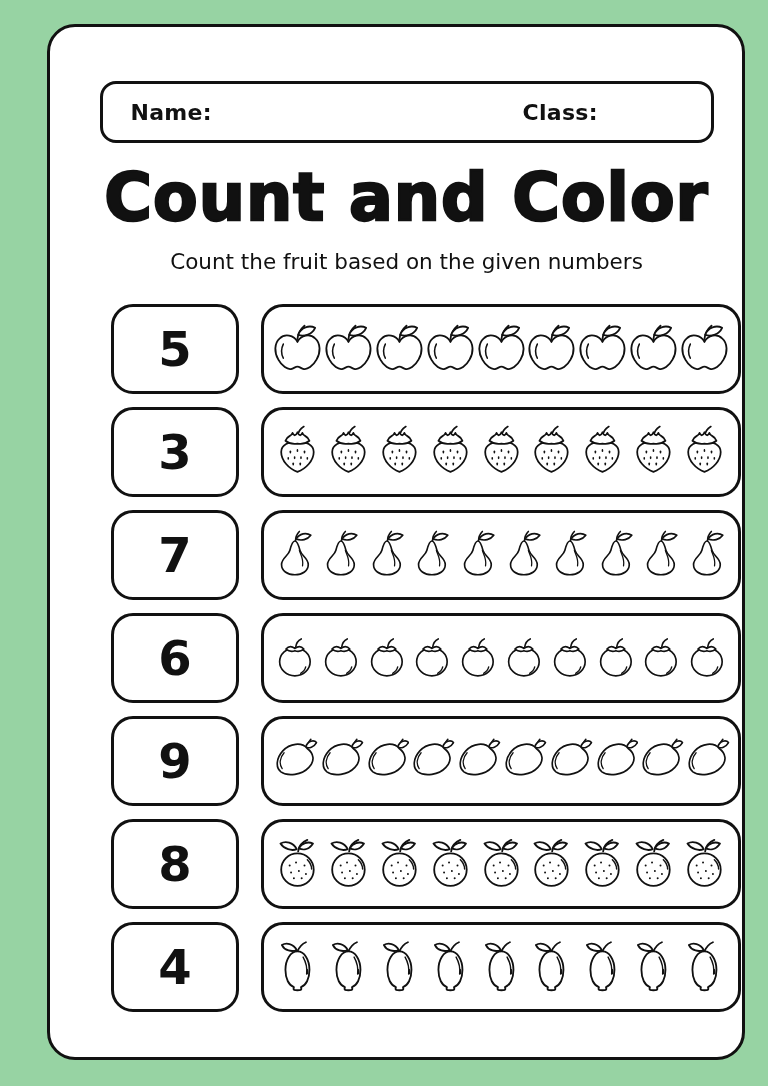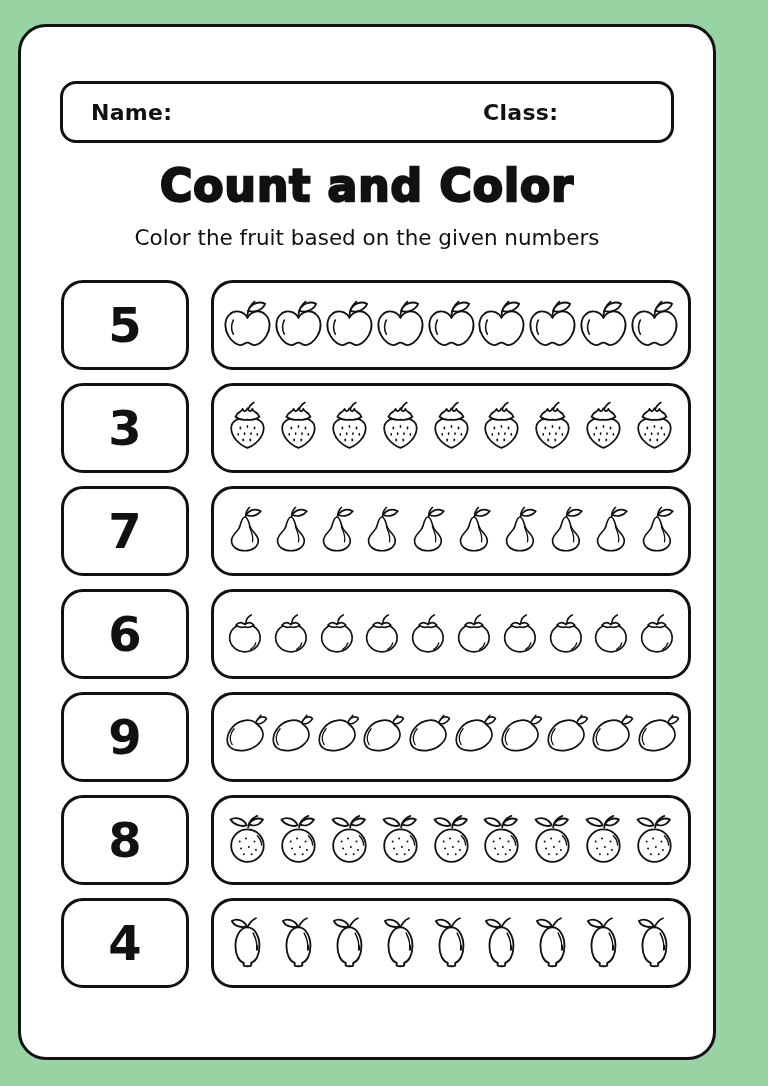--- a/index.html
+++ b/index.html
@@ -4,26 +4,27 @@
 <style>
   html, body { margin: 0; padding: 0; }
   body {
     width: 768px; height: 1086px;
     background: #97d3a3;
     font-family: "DejaVu Sans", "Liberation Sans", sans-serif;
     overflow: hidden;
   }
   .page { position: relative; width: 768px; height: 1086px; }
   .card {
-    position: absolute; left: 18px; top: 24px;
+    position: absolute; left: 47px; top: 24px;
     width: 698px; height: 1036px;
     background: #ffffff;
     border: 3px solid #111111;
     border-radius: 28px;
     box-sizing: border-box;
+    padding-left: 21px;
   }
   .id-box {
     margin: 54px auto 0 auto;
     width: 614px; height: 62px;
     border: 3px solid #111111;
     border-radius: 16px;
     box-sizing: border-box;
     display: flex; align-items: center;
     padding: 0 28px;
     background: #ffffff;
@@ -32,21 +33,21 @@
   .id-field.name { width: 352px; }
   .id-field.class { flex: 1; margin-left: 40px; }
   .id-label {
     font-size: 22px; font-weight: 600; color: #111111;
     letter-spacing: 0.3px;
   }
   .write-area { flex: 1; height: 36px; }
   .title {
     margin-top: 18px;
     text-align: center;
-    font-size: 44px;
+    font-size: 65px;
     font-weight: 800;
     line-height: 1.15;
     color: #111111;
     -webkit-text-stroke: 2.4px #111111;
     letter-spacing: 1px;
   }
   .subtitle {
     margin-top: 13px;
     text-align: center;
     font-size: 21.5px;
@@ -180,21 +181,21 @@
         <span class="id-label">Name:</span>
         <span class="write-area"></span>
       </div>
       <div class="id-field class">
         <span class="id-label">Class:</span>
         <span class="write-area"></span>
       </div>
     </div>
 
     <div class="title">Count and Color</div>
-    <div class="subtitle">Color the fruit based on the given numbers</div>
+    <div class="subtitle">Count the fruit based on the given numbers</div>
 
     <div class="rows">
   <div class="row">
     <div class="num-box">
       <span class="num">5</span>
     </div>
     <div class="strip">
             <svg class="fruit" viewBox="0 0 72 80">
               <use href="#sym-apple" xlink:href="#sym-apple"></use>
             </svg>

